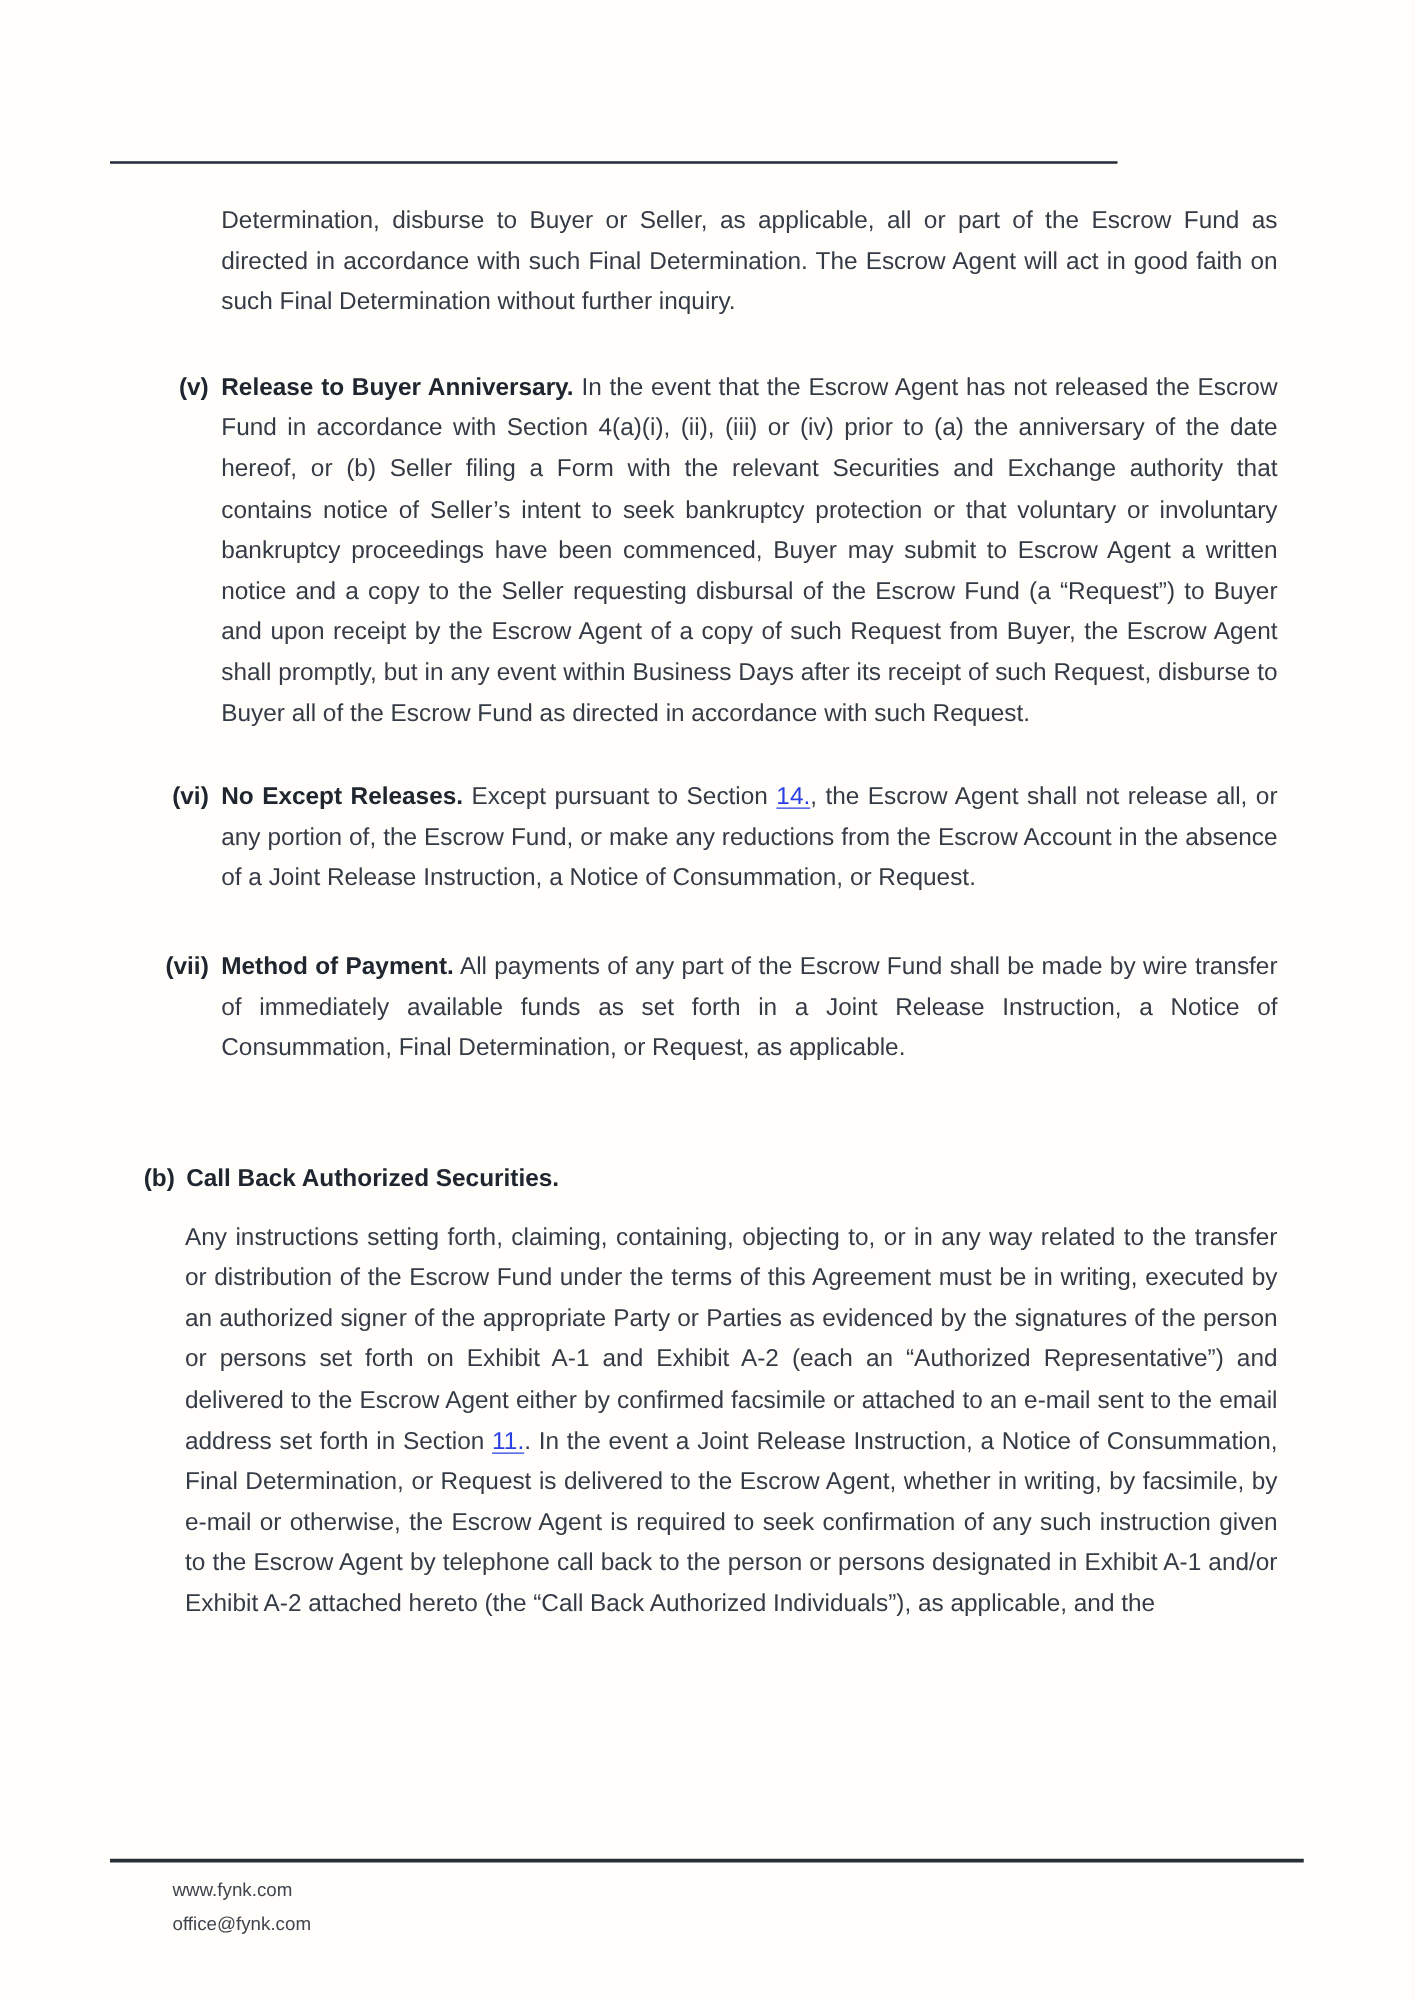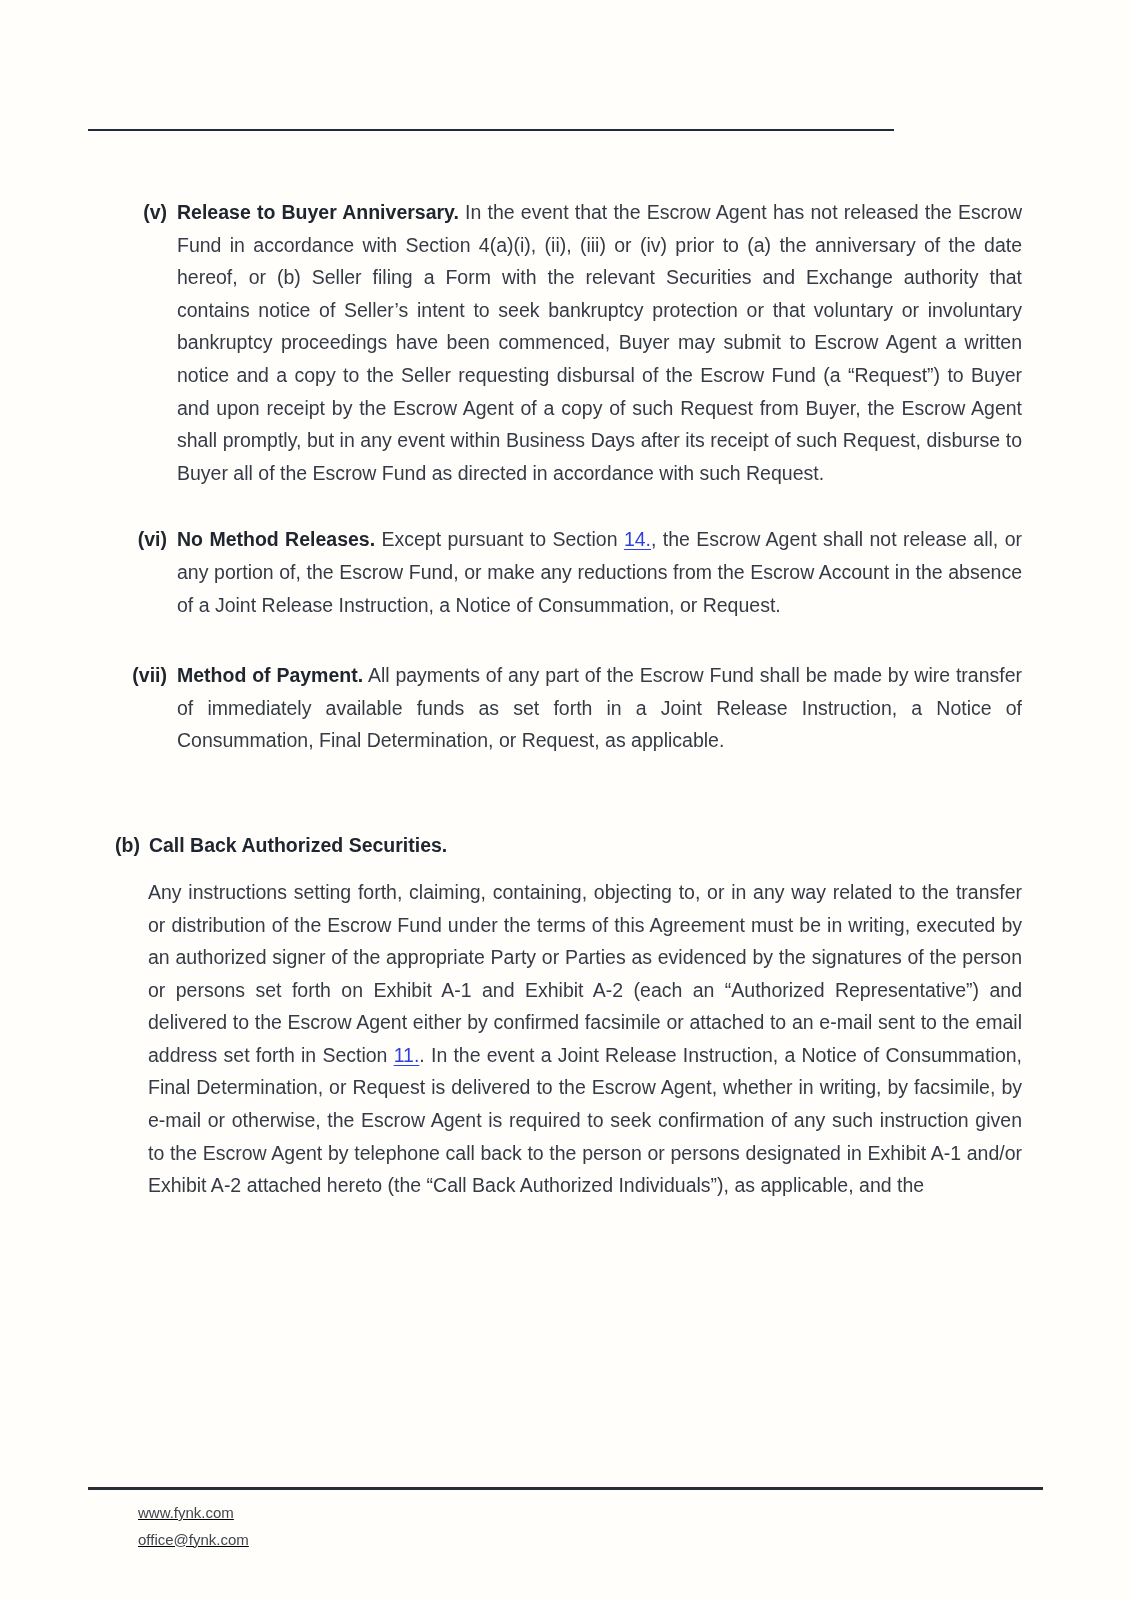--- a/index.html
+++ b/index.html
@@ -64,46 +64,47 @@
     text-underline-offset:3px; cursor:pointer;margin-top:44px;
   }
 
   
   .footer-rule {
     position:absolute; left:88px; top:1487px;
     width:955px; height:3px; background:#282f39;
   }
   .footer-links {
     position:absolute; left:138px; top:1500px;
-    display:flex; flex-direction:column;text-decoration:underline;
+    display:flex; flex-direction:column;
   }
   .footer-links a {
     font-size:15px; line-height:26.5px;
     color:#40454d; text-decoration:none; cursor:pointer;
   }
 </style>
 </head>
 <body>
 
 <div class="page">
 
   <div class="header-rule"></div>
 
 
   <main class="content">
 
+    <p class="para">Determination, disburse to Buyer or Seller, as applicable, all or part of the Escrow Fund as directed in accordance with such Final Determination. The Escrow Agent will act in good faith on such Final Determination without further inquiry.</p>
 
     <div class="clause v">
       <span class="clause-label">(v)</span>
       <p class="para"><b>Release to Buyer Anniversary.</b> <span>In the event that the Escrow Agent has not released the Escrow Fund in accordance with Section 4(a)(i), (ii), (iii) or (iv) prior to (a) the anniversary of the date hereof, or (b) Seller filing a Form with the relevant Securities and Exchange authority that contains notice of Seller’s intent to seek bankruptcy protection or that voluntary or involuntary bankruptcy proceedings have been commenced, Buyer may submit to Escrow Agent a written notice and a copy to the Seller requesting disbursal of the Escrow Fund (a “Request”) to Buyer and upon receipt by the Escrow Agent of a copy of such Request from Buyer, the Escrow Agent shall promptly, but in any event within Business Days after its receipt of such Request, disburse to Buyer all of the Escrow Fund as directed in accordance with such Request.</span></p>
     </div>
 
     <div class="clause vi">
       <span class="clause-label">(vi)</span>
-      <p class="para"><b>No Method Releases.</b> <span>Except pursuant to Section </span><a class="ref-link">14.</a><span>, the Escrow Agent shall not release all, or any portion of, the Escrow Fund, or make any reductions from the Escrow Account in the absence of a Joint Release Instruction, a Notice of Consummation, or Request.</span></p>
+      <p class="para"><b>No Except Releases.</b> <span>Except pursuant to Section </span><a class="ref-link">14.</a><span>, the Escrow Agent shall not release all, or any portion of, the Escrow Fund, or make any reductions from the Escrow Account in the absence of a Joint Release Instruction, a Notice of Consummation, or Request.</span></p>
     </div>
 
     <div class="clause vii">
       <span class="clause-label">(vii)</span>
       <p class="para"><b>Method of Payment.</b> <span>All payments of any part of the Escrow Fund shall be made by wire transfer of immediately available funds as set forth in a Joint Release Instruction, a Notice of Consummation, Final Determination, or Request, as applicable.</span></p>
     </div>
 
     <div class="sec-heading">
       <span class="sec-label">(b)</span><span class="sec-title">Call Back Authorized Securities.</span>
     </div>

